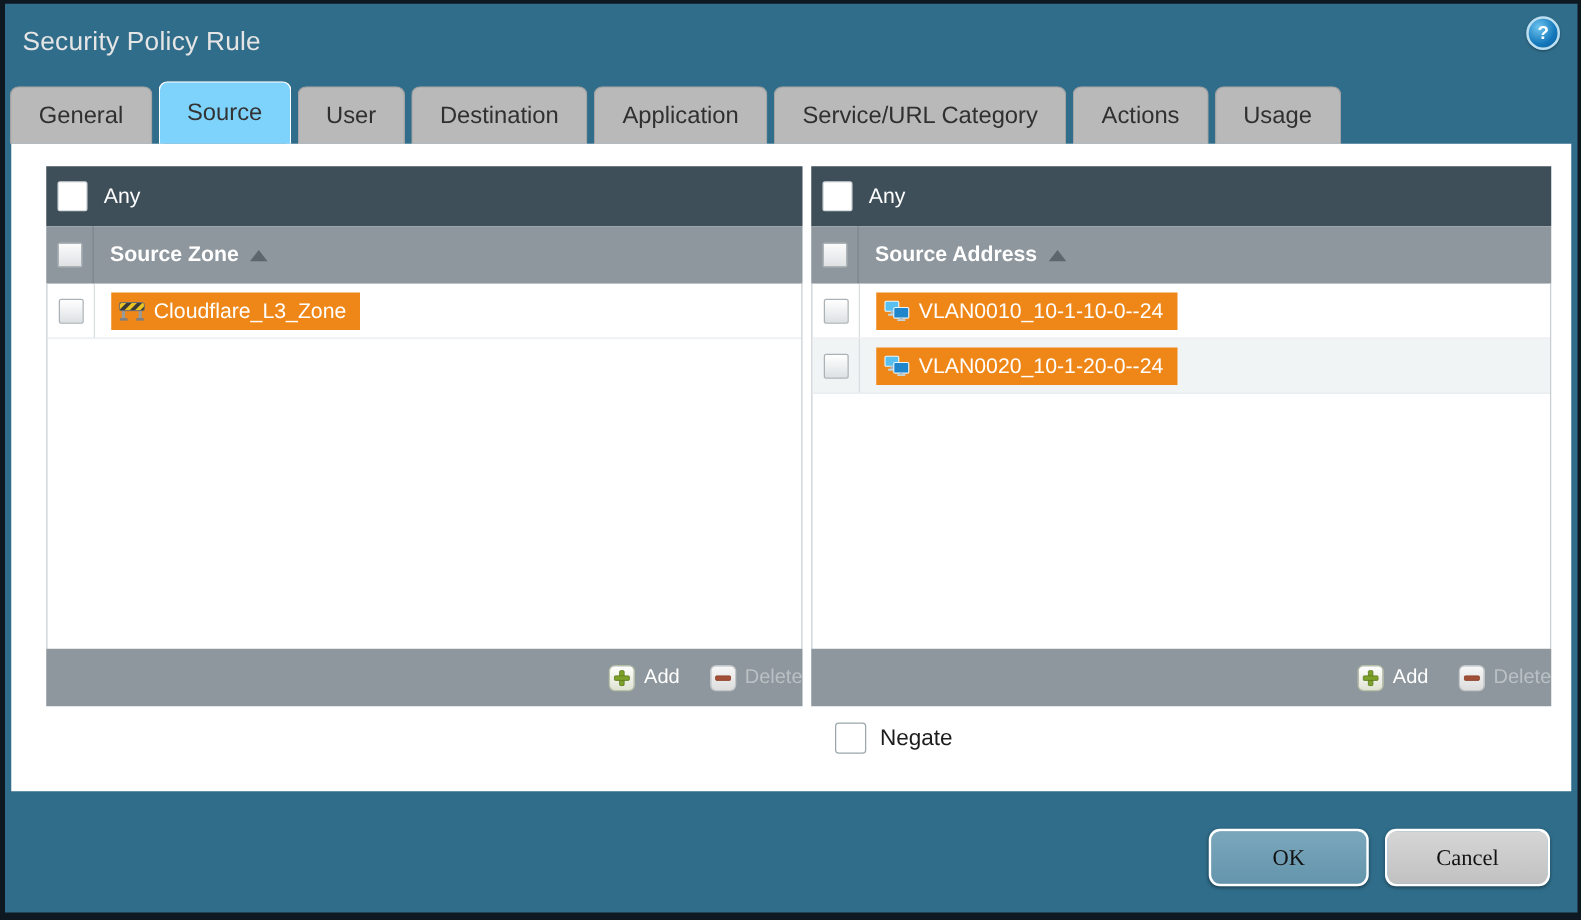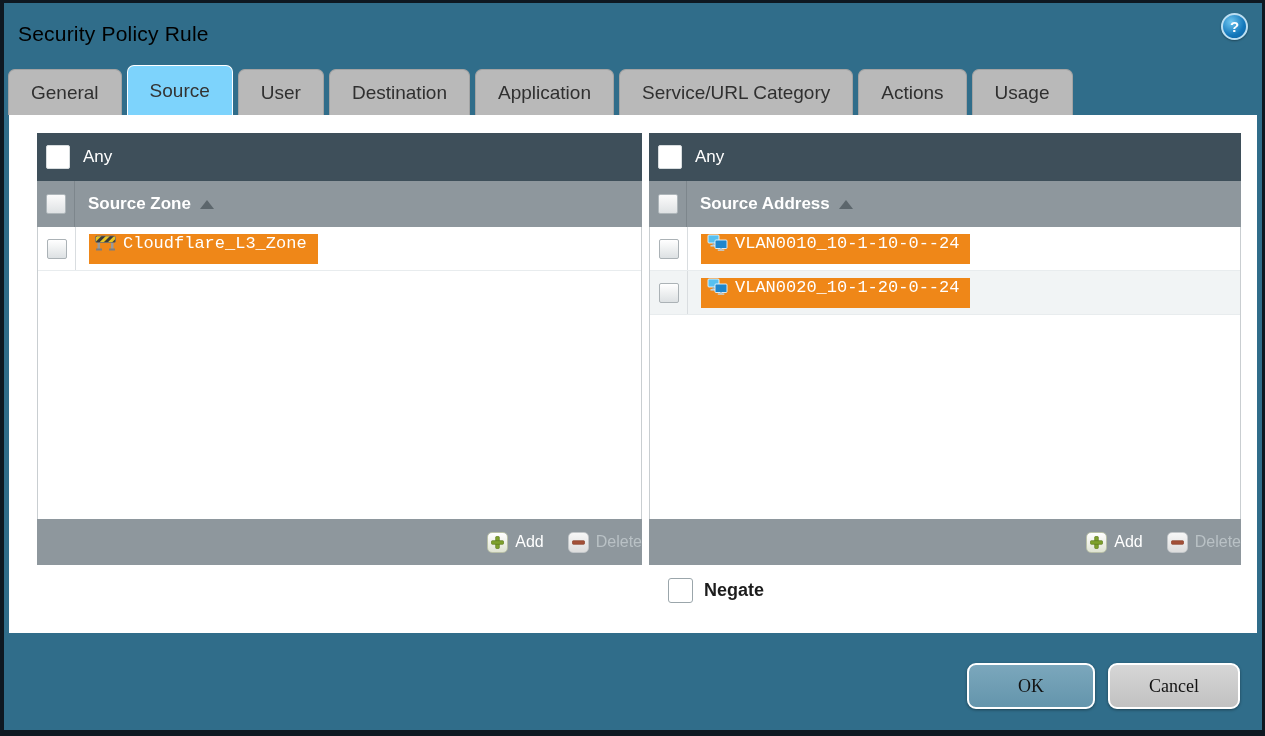--- a/index.html
+++ b/index.html
@@ -4,21 +4,21 @@
 <style>
   * { margin:0; padding:0; box-sizing:border-box; }
   html,body { width:1265px; height:736px; }
   body { font-family:"Liberation Sans", sans-serif; overflow:hidden; }
 
   .frame { width:1265px; height:736px; background:#0E1821; padding:3px 3px 6px 4px; }
   .dialog { width:100%; height:100%; background:#306D8A; display:flex; flex-direction:column; }
 
   
   .titlebar { height:62px; display:flex; align-items:center; padding:0 14px; flex:none; }
-  .title { color:#000000; font-size:21px; letter-spacing:0.2px; flex:1; }
+  .title { color:#e5e5e5; font-size:21px; letter-spacing:0.2px; flex:1; }
   .help-icon { width:27px; height:27px; border-radius:50%; align-self:flex-start; margin-top:10px;
     background:radial-gradient(circle at 35% 30%, #6EC6F0, #1478BB 60%, #0B5FA0);
     border:2px solid #BCDFF2; color:#fff; font-weight:bold; font-size:15px;
     display:flex; align-items:center; justify-content:center; cursor:pointer;
     box-shadow:0 1px 2px rgba(0,0,0,0.35); }
 
   
   .tabs { height:50px; display:flex; align-items:flex-end; padding-left:4px; flex:none; }
   .tab { height:46px; background:#B9B9B9; border:1px solid #A3A3A3; border-bottom:none;
     border-radius:7px 7px 0 0; margin-right:5px; padding:0 22px; display:flex;
@@ -41,40 +41,40 @@
   .col-title-wrap { display:flex; align-items:center; gap:9px; margin-left:13px; cursor:pointer; }
   .col-title { color:#FFFFFF; font-size:17px;font-weight:bold; }
   .sort-asc { width:0; height:0; border-left:7px solid transparent; border-right:7px solid transparent;
     border-bottom:9px solid #5C666C; }
 
   .list { flex:1; background:#FFFFFF; border-left:1px solid #C9CED1; border-right:1px solid #C9CED1; overflow:hidden; }
   .row { height:44px; display:flex; align-items:center; border-bottom:1px solid #E8ECEE; }
   .row.alt { background:#F1F4F5; }
   .cb-cell { width:38px; height:100%; display:flex; align-items:center; justify-content:center;
     border-right:1px solid #D9DDE0; flex:none; }
-  .chip { margin-left:13px; height:30px; background:#EF8718; display:inline-flex; 
-    gap:7px; padding:0 11px 0 6px; color:#FFFFFF; font-size:17px; cursor:pointer;font-family:Liberation Mono, monospace; }
+  .chip { margin-left:13px; height:30px; background:#EF8718; display:inline-flex; align-items:center;
+    gap:7px; padding:0 11px 0 6px; color:#FFFFFF; font-size:17px; cursor:pointer; }
 
   .panel-footer { height:46px; background:#8E979D; display:flex; align-items:center; padding-left:10px; gap:24px; flex:none;justify-content:flex-end; }
   .foot-btn { display:flex; align-items:center; gap:7px; cursor:pointer; }
   .foot-label { color:#FFFFFF; font-size:16px; }
   .foot-btn.disabled .foot-label { color:#B9C1C5; }
   .mini-icon { width:21px; height:21px; border-radius:5px; display:flex; align-items:center; justify-content:center; }
   .add-icon { background:linear-gradient(#FFFFFF,#DFE3D2); border:1px solid #B9C0A8; }
   .del-icon { background:linear-gradient(#F7F7F7,#DDDDDD); border:1px solid #C2C6C9; }
 
   
   .cb { cursor:pointer; border-radius:2px; }
   .cb-any { width:24px; height:24px; background:#FFFFFF; border:1px solid #D7DCDE; box-shadow:inset 0 0 0 1px #FFFFFF; }
   .cb-col { width:20px; height:20px; background:linear-gradient(#FBFBFB,#DFE2E4); border:1px solid #AEB6BA; }
   .cb-row { width:20px; height:20px; background:linear-gradient(#FFFFFF,#DDE1E3); border:1px solid #ABB2B6; }
   .cb-negate { width:25px; height:25px; background:#FFFFFF; border:1px solid #9BA6AB; border-radius:3px; }
 
   .negate-row { margin:13px 0 0 631px; display:flex; align-items:center; gap:11px; }
-  .negate-label { font-size:18px; color:#1C1C1C;font-weight:bold; }
+  .negate-label { font-size:18px; color:#1C1C1C; }
 
   
   .bottom-band { flex:1; display:flex; justify-content:flex-end; align-items:flex-start;
     padding:30px 22px 0 0; gap:13px; }
   .btn { height:46px; border:2px solid #FFFFFF; border-radius:9px; font-size:18px; color:#121212;
     display:flex; align-items:center; justify-content:center; cursor:pointer;
     box-shadow:0 1px 3px rgba(0,0,0,0.4); font-family:Liberation Serif, serif; }
   .btn-ok { width:128px; background:linear-gradient(#7BA7BC,#6495AC); }
   .btn-cancel { width:132px; background:linear-gradient(#D6D6D6,#C1C1C1); }
 

